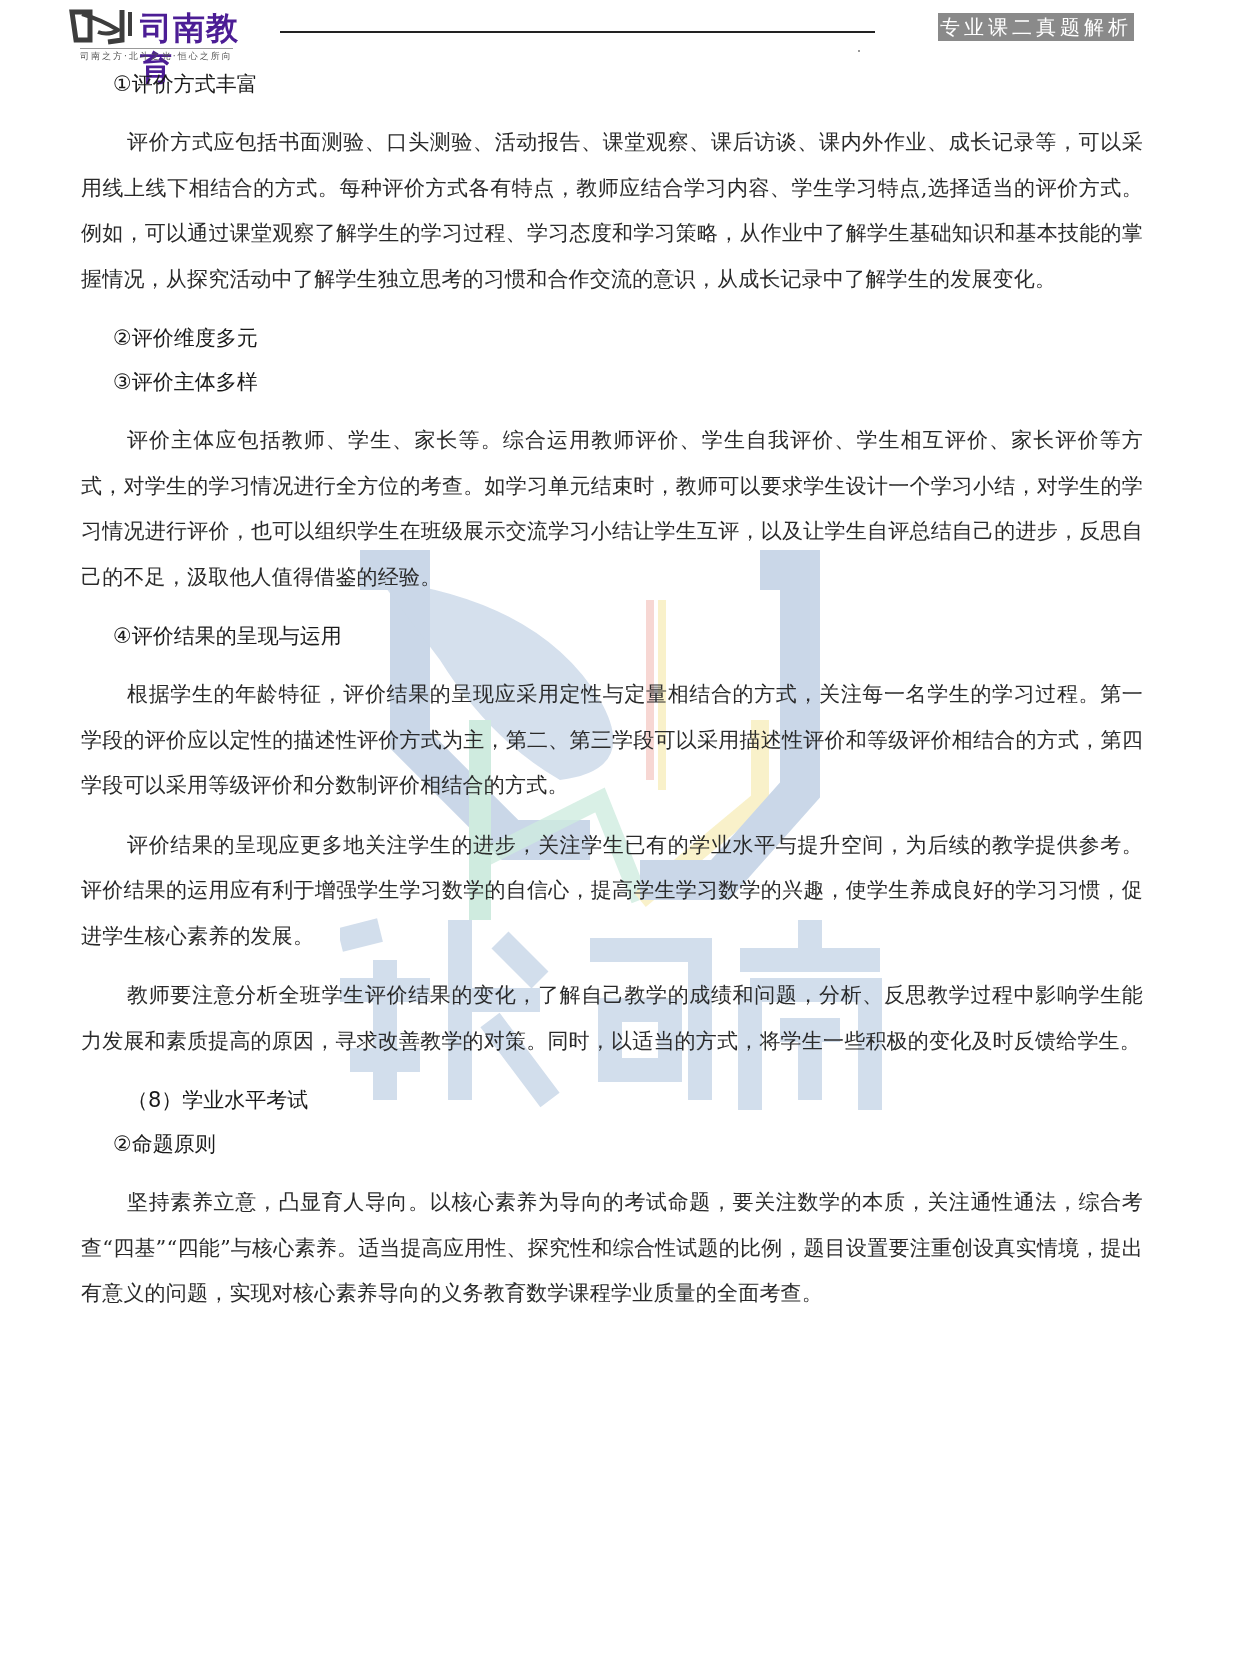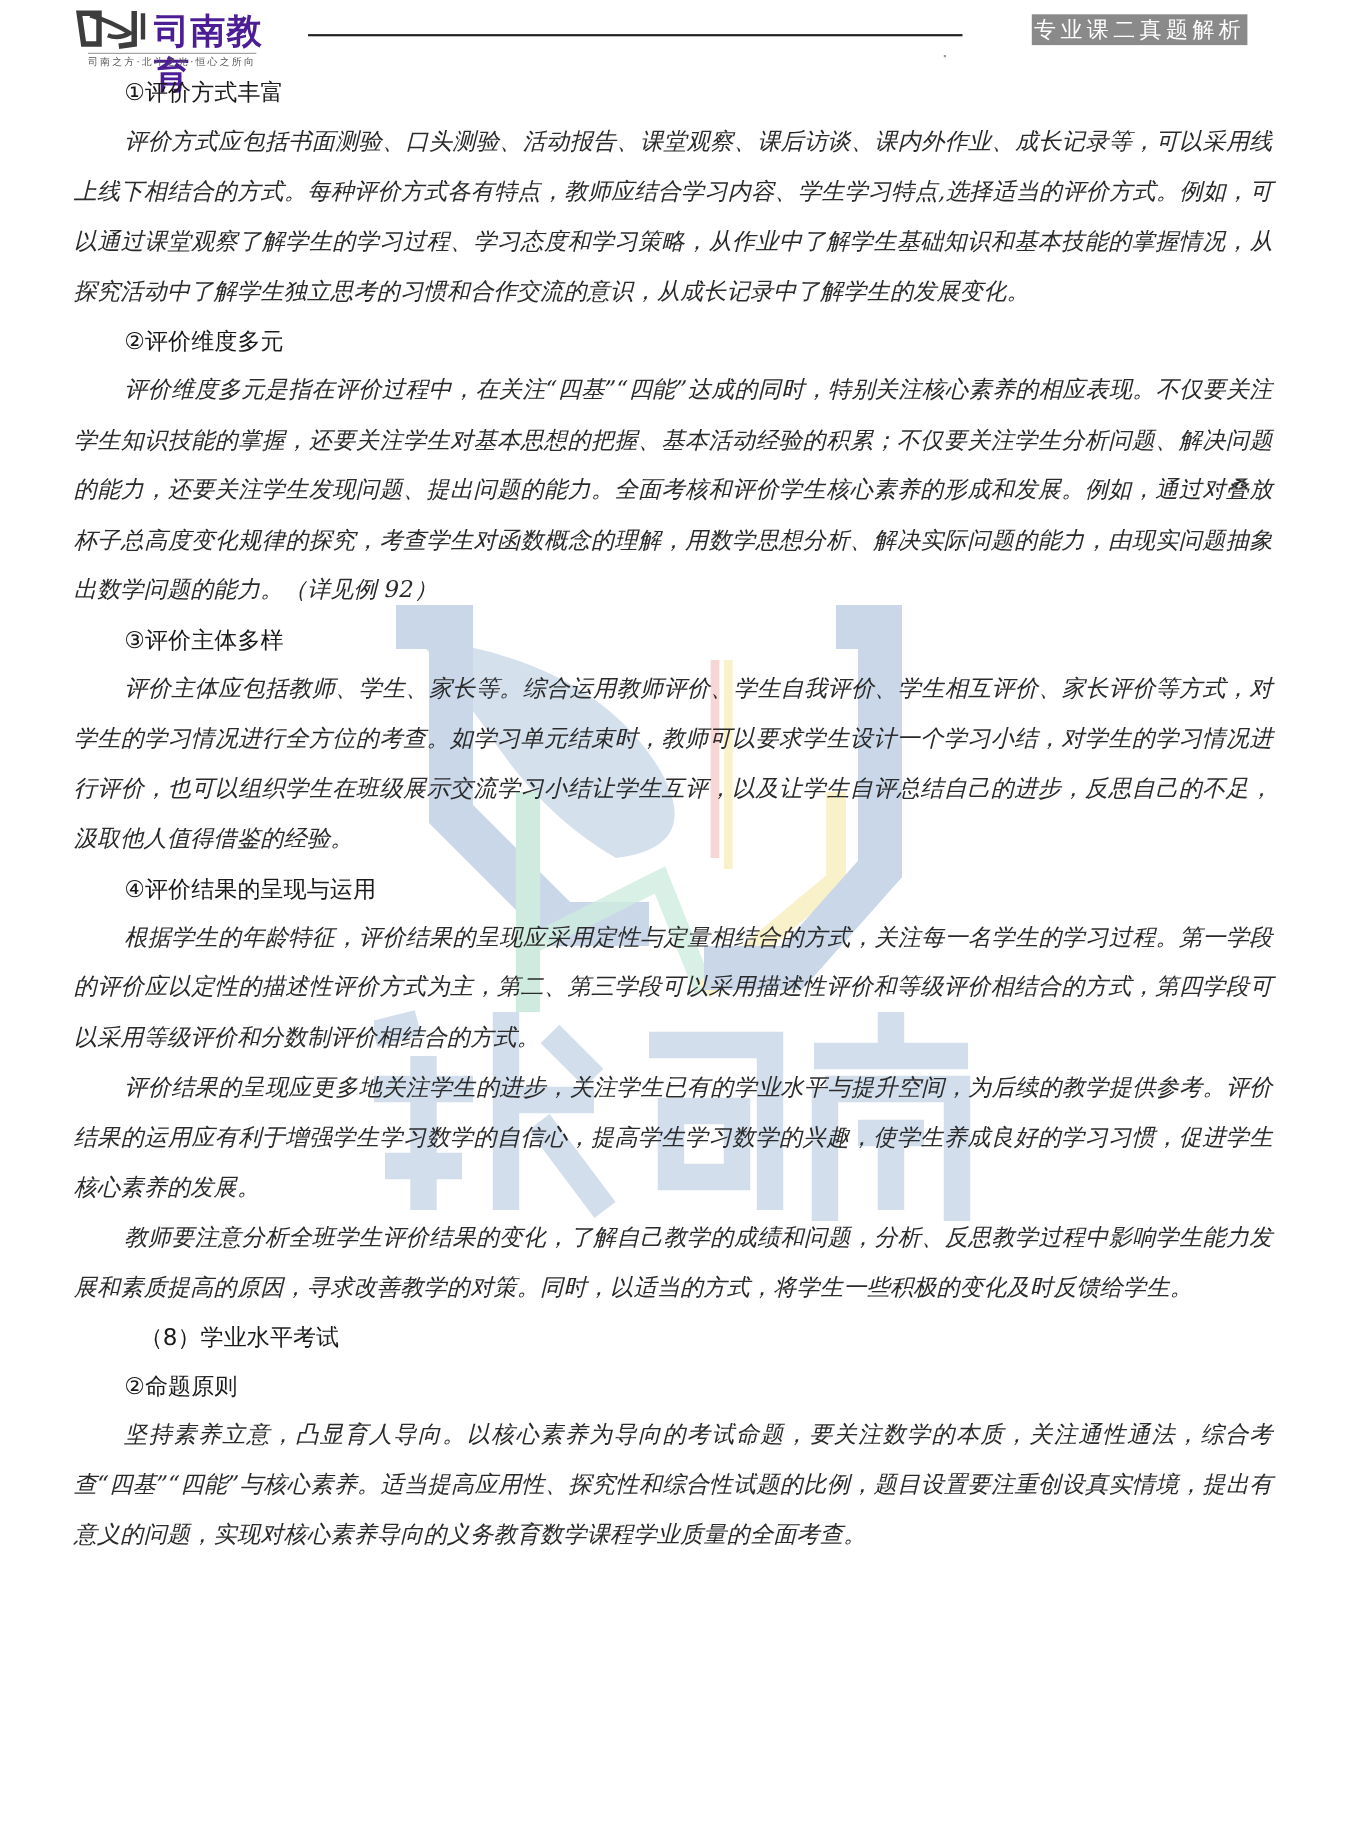--- a/index.html
+++ b/index.html
@@ -14,21 +14,21 @@
                  font-size: 9px; color: #555; letter-spacing: 2px; border-top: 1px solid #999; padding-top: 1px; }
   .header-line { position: absolute; left: 280px; top: 31px; width: 595px; height: 2px; background: #222; }
   .header-badge { position: absolute; left: 938px; top: 13px; width: 196px; height: 28px; background: #8a8a8a;
                   color: #fff; font-family: "DejaVu Sans", sans-serif; font-size: 20px; letter-spacing: 4px;
                   text-align: center; line-height: 28px; }
   .watermark { position: absolute; left: 340px; top: 540px; width: 560px; height: 580px; pointer-events: none; opacity: 0.55; }
   .content { position: absolute; left: 67px; top: 62px; width: 1090px; }
   .h { font-family: "DejaVu Sans", sans-serif; font-weight: normal; font-size: 21px; line-height: 44px;
        padding-left: 46px; margin: 0; color: #1a1a1a; }
   .h.sec { padding-left: 60px; }
-  .p { font-size: 21px; line-height: 45.5px; margin: 0; text-indent: 46px; text-align: justify; letter-spacing: 0.2px; font-style: italic; }
+  .p { font-size: 21px; line-height: 45.5px; margin: 14px; text-indent: 46px; text-align: justify; letter-spacing: 0.2px; }
   .dot { position: absolute; left: 858px; top: 50px; width: 2px; height: 2px; background: #999; }
 </style>
 </head>
 <body>
 
 <div class="header">
   <div class="logo">
     <svg class="logo-mark" viewBox="0 0 70 40">
       <path d="M4 6 L22 6 L22 34 L8 34 Z" fill="none" stroke="#3d3d3d" stroke-width="5"></path>
       <path d="M14 8 Q34 14 50 24 Q40 30 30 26" fill="none" stroke="#3d3d3d" stroke-width="4"></path>
@@ -60,21 +60,20 @@
     <path d="M250 410 L360 410 L360 560 M270 470 L330 470 L330 530 L270 530 Z"></path>
     <path d="M400 420 L540 420 M470 380 L470 420 M410 450 L410 570 M410 450 L530 450 L530 570 M440 490 L500 490 M470 490 L470 560"></path>
   </g>
 </svg>
 
 <div class="content">
   <h3 class="h">①评价方式丰富</h3>
   <p class="p">评价方式应包括书面测验、口头测验、活动报告、课堂观察、课后访谈、课内外作业、成长记录等，可以采用线上线下相结合的方式。每种评价方式各有特点，教师应结合学习内容、学生学习特点,选择适当的评价方式。例如，可以通过课堂观察了解学生的学习过程、学习态度和学习策略，从作业中了解学生基础知识和基本技能的掌握情况，从探究活动中了解学生独立思考的习惯和合作交流的意识，从成长记录中了解学生的发展变化。</p>
 
   <h3 class="h">②评价维度多元</h3>
-  <p class="p">评价维度多元是指在评价过程中，在关注“四基”“四能”达成的同时，特别关注核心素养的相应表现。不仅要关注学生知识技能的掌握，还要关注学生对基本思想的把握、基本活动经验的积累；不仅要关注学生分析问题、解决问题的能力，还要关注学生发现问题、提出问题的能力。全面考核和评价学生核心素养的形成和发展。例如，通过对叠放杯子总高度变化规律的探究，考查学生对函数概念的理解，用数学思想分析、解决实际问题的能力，由现实问题抽象出数学问题的能力。（详见例 92）</p>
 
   <h3 class="h">③评价主体多样</h3>
   <p class="p">评价主体应包括教师、学生、家长等。综合运用教师评价、学生自我评价、学生相互评价、家长评价等方式，对学生的学习情况进行全方位的考查。如学习单元结束时，教师可以要求学生设计一个学习小结，对学生的学习情况进行评价，也可以组织学生在班级展示交流学习小结让学生互评，以及让学生自评总结自己的进步，反思自己的不足，汲取他人值得借鉴的经验。</p>
 
   <h3 class="h">④评价结果的呈现与运用</h3>
   <p class="p">根据学生的年龄特征，评价结果的呈现应采用定性与定量相结合的方式，关注每一名学生的学习过程。第一学段的评价应以定性的描述性评价方式为主，第二、第三学段可以采用描述性评价和等级评价相结合的方式，第四学段可以采用等级评价和分数制评价相结合的方式。</p>
   <p class="p">评价结果的呈现应更多地关注学生的进步，关注学生已有的学业水平与提升空间，为后续的教学提供参考。评价结果的运用应有利于增强学生学习数学的自信心，提高学生学习数学的兴趣，使学生养成良好的学习习惯，促进学生核心素养的发展。</p>
   <p class="p">教师要注意分析全班学生评价结果的变化，了解自己教学的成绩和问题，分析、反思教学过程中影响学生能力发展和素质提高的原因，寻求改善教学的对策。同时，以适当的方式，将学生一些积极的变化及时反馈给学生。</p>
 
   <h2 class="h sec">（8）学业水平考试</h2>

